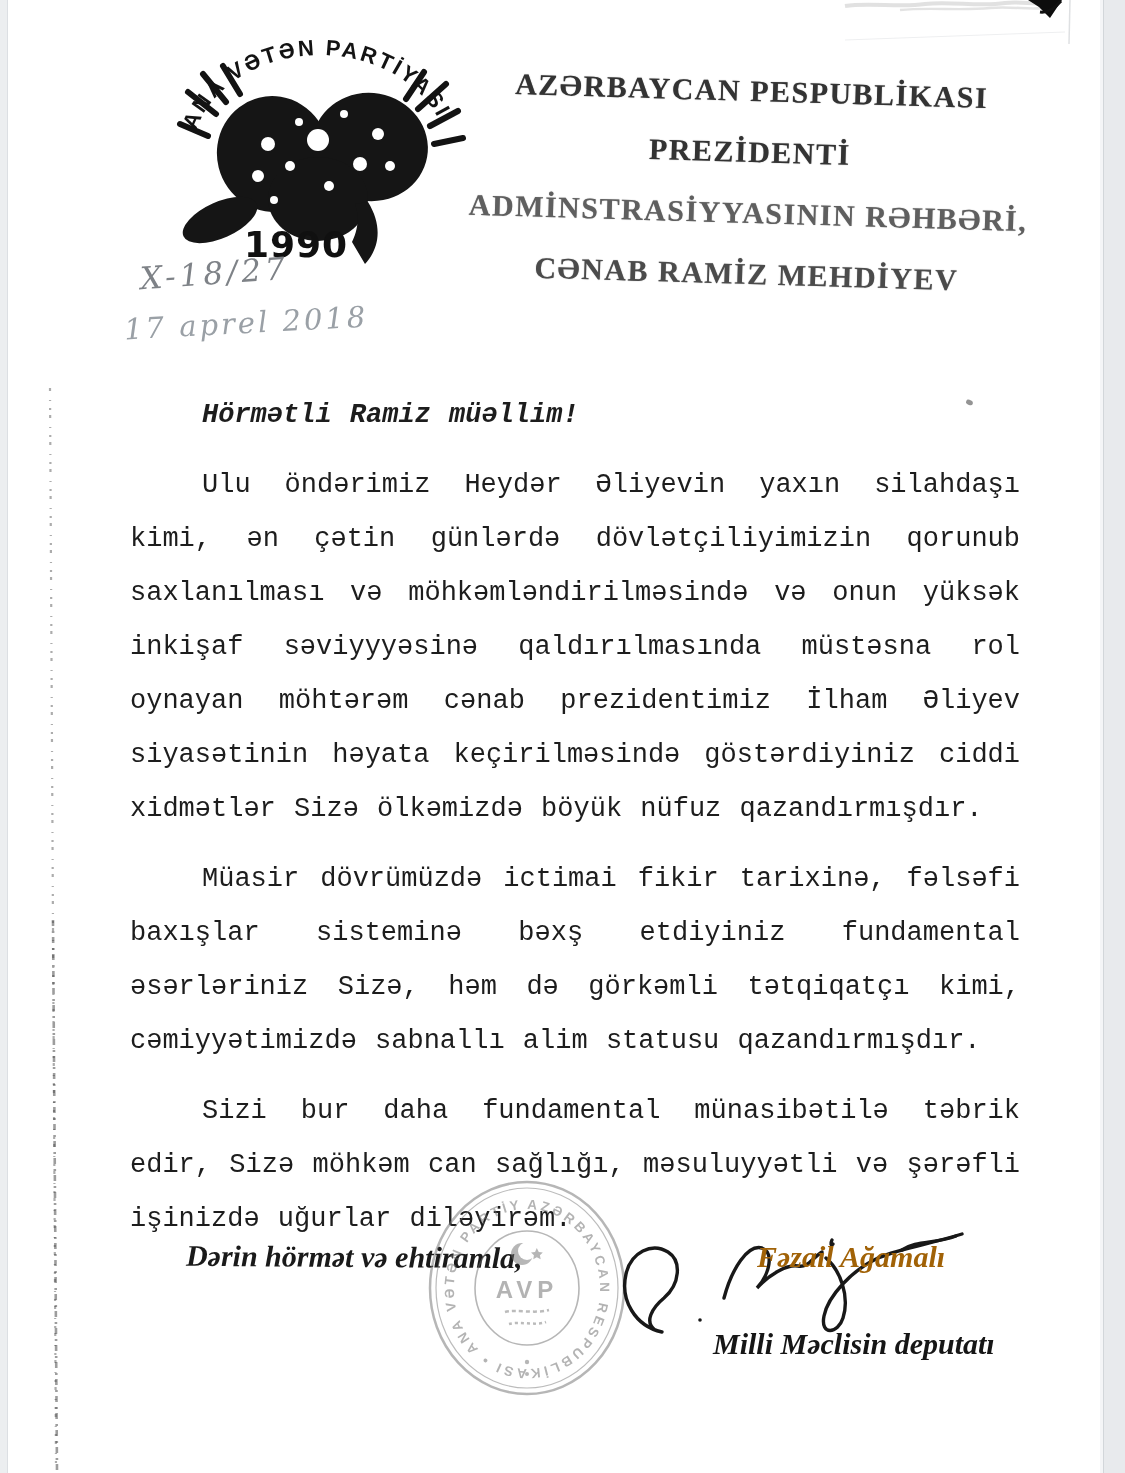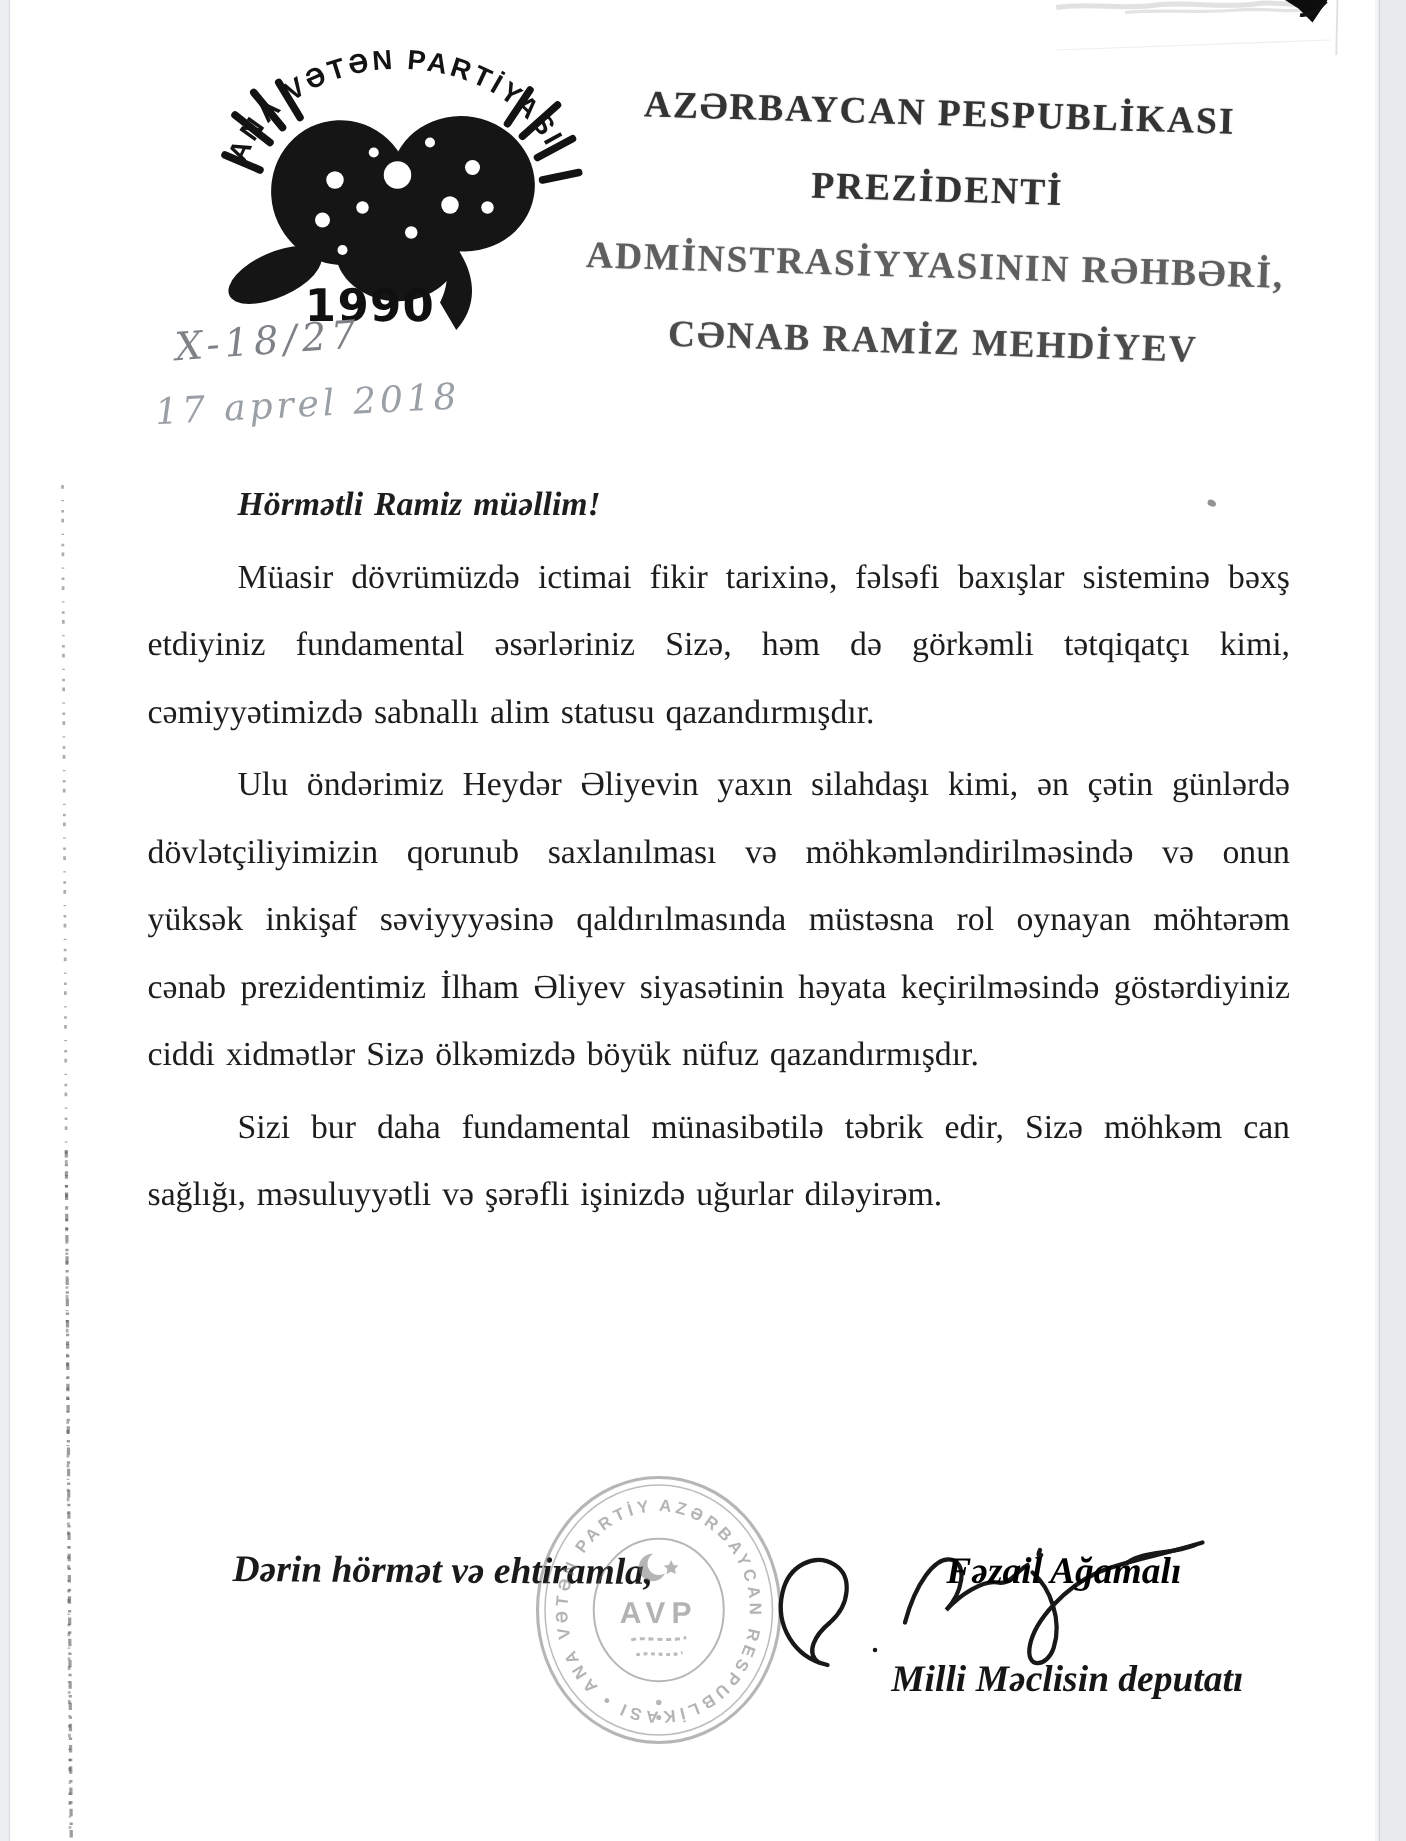--- a/index.html
+++ b/index.html
@@ -42,26 +42,26 @@
   .hw-date{left:124px;top:306px;font-size:29px;letter-spacing:3px;color:#9aa0a6;transform:rotate(-3deg);}
 
   
   .body-text{
     left:114px;top:372px;width:922px;
     font-size:27px;line-height:54px;
     color:#1d1d1d;
     text-align:justify;
     word-spacing:2px;
   }
-  .body-text p{margin:4px;text-indent:72px;}
+  .body-text p{margin:16px;text-indent:72px;font-family:Liberation Mono, monospace;}
   .salutation{font-weight:bold;font-style:italic;text-align:left;}
 
   
   .closing-phrase{left:186px;top:1240px;font-size:30px;font-weight:bold;font-style:italic;color:#1a1a1a;white-space:nowrap;transform:rotate(.4deg);}
-  .sig-name{left:757px;top:1240px;font-size:30px;font-weight:bold;font-style:italic;color:#000000;white-space:nowrap;}
+  .sig-name{left:757px;top:1240px;font-size:30px;font-weight:bold;font-style:italic;color:#a16207;white-space:nowrap;}
   .sig-title{left:713px;top:1295px;font-size:30px;font-weight:bold;font-style:italic;color:#161616;white-space:nowrap;margin-top:32px;}
 
   .speck{left:966px;top:400px;width:7px;height:5px;background:#5a5a5a;border-radius:40% 60% 50% 50%;opacity:.65;transform:rotate(20deg);}
 </style>
 </head>
 <body>
 
 <div class="page">
 
   <div class="edge-left"></div>
@@ -130,22 +130,22 @@
     <div class="l3">CƏNAB RAMİZ MEHDİYEV</div>
   </div>
 
   <div class="abs hw hw-ref">X-18/27</div>
   <div class="abs hw hw-date">17 aprel 2018</div>
 
   <div class="abs speck"></div>
 
   <div class="abs body-text">
     <p class="salutation">Hörmətli Ramiz müəllim!</p>
+    <p>Ulu öndərimiz Heydər Əliyevin yaxın silahdaşı kimi, ən çətin günlərdə dövlətçiliyimizin qorunub saxlanılması və möhkəmləndirilməsində və onun yüksək inkişaf səviyyyəsinə qaldırılmasında müstəsna rol oynayan möhtərəm cənab prezidentimiz İlham Əliyev siyasətinin həyata keçirilməsində göstərdiyiniz ciddi xidmətlər Sizə ölkəmizdə böyük nüfuz qazandırmışdır.</p>
     <p>Müasir dövrümüzdə ictimai fikir tarixinə, fəlsəfi baxışlar sisteminə bəxş etdiyiniz fundamental əsərləriniz Sizə, həm də görkəmli tətqiqatçı kimi, cəmiyyətimizdə sabnallı alim statusu qazandırmışdır.</p>
-    <p>Ulu öndərimiz Heydər Əliyevin yaxın silahdaşı kimi, ən çətin günlərdə dövlətçiliyimizin qorunub saxlanılması və möhkəmləndirilməsində və onun yüksək inkişaf səviyyyəsinə qaldırılmasında müstəsna rol oynayan möhtərəm cənab prezidentimiz İlham Əliyev siyasətinin həyata keçirilməsində göstərdiyiniz ciddi xidmətlər Sizə ölkəmizdə böyük nüfuz qazandırmışdır.</p>
     <p>Sizi bur daha fundamental münasibətilə təbrik edir, Sizə möhkəm can sağlığı, məsuluyyətli və şərəfli işinizdə uğurlar diləyirəm.</p>
   </div>
 
   <div class="abs closing-phrase">Dərin hörmət və ehtiramla,</div>
 
   <svg class="abs" style="left:400px;top:1155px;" width="600" height="300" viewBox="400 1155 600 300">
     <defs>
       <path id="ringPath" d="M 527 1209 a 73 80 0 1 1 -0.2 0" fill="none"></path>
     </defs>
 

